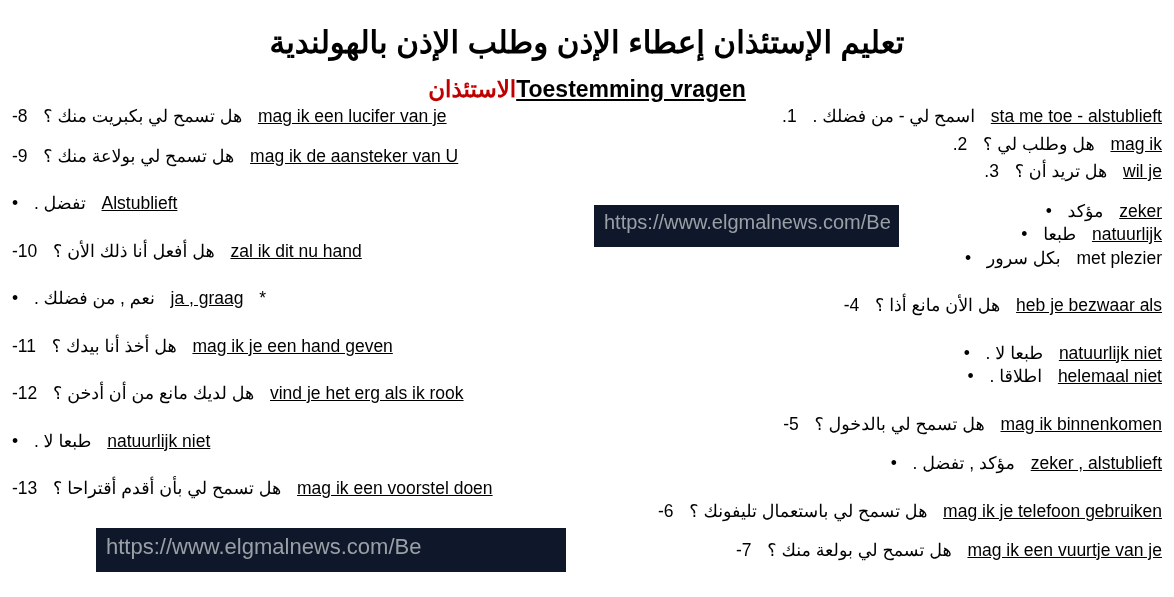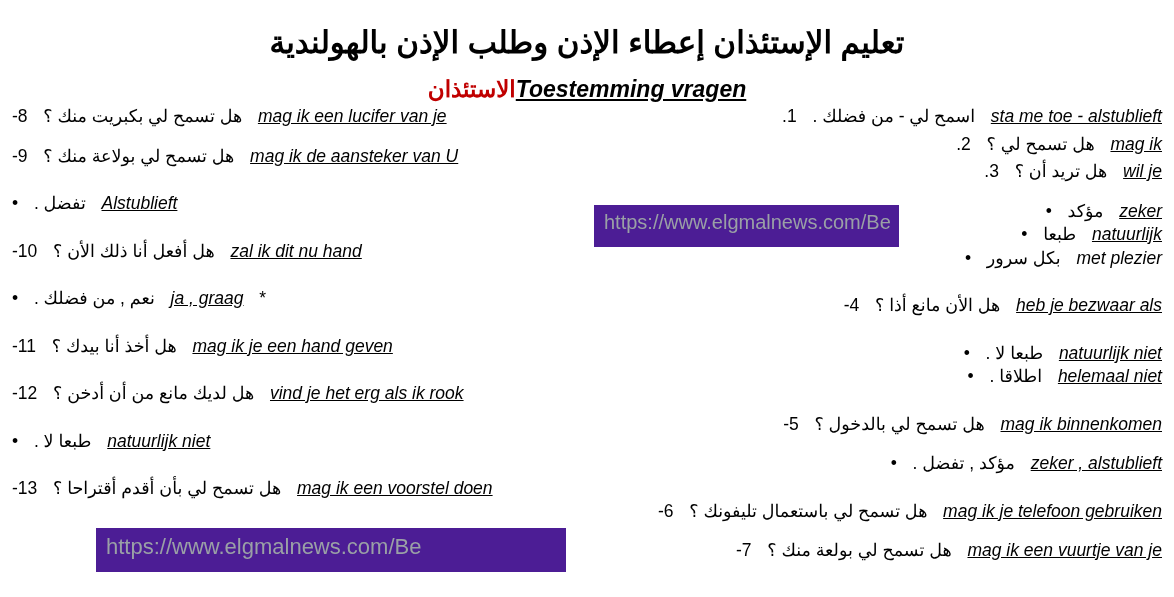--- a/index.html
+++ b/index.html
@@ -75,35 +75,34 @@
     font-size: 17.5px;
   }
   .col-right .line { text-align: right; padding-right: 4px; }
   .col-left .line { text-align: left; padding-left: 4px; direction: rtl; }
 
   .nlw {
     font-family: "Liberation Sans", sans-serif;
     direction: ltr;
     unicode-bidi: embed;
     display: inline-block;
-    font-style: italic;
   }
   .u { text-decoration: underline; }
 
   .sep { display: inline-block; width: 6px; }
 
   
   .gap-sm { margin-bottom: 6px; }
   .gap-lg { margin-bottom: 22px; }
   .gap-xl { margin-bottom: 30px; }
 
   
   .urlbox {
     position: absolute;
-    background: #4c1d95;
+    background: #0f172a;
     color: #9aa0a6;
     font-family: "Liberation Sans", sans-serif;
     font-size: 20px;
     direction: ltr;
     text-align: left;
     padding: 6px 10px 8px 10px;
     white-space: nowrap;
     overflow: hidden;
   }
   #url-top {
@@ -137,21 +136,21 @@
       <span class="nlw u">sta me toe - alstublieft</span>
       <span class="sep"></span>
       <span>اسمح لي - من فضلك .</span>
       <span class="sep"></span>
       <span>1.</span>
     </div>
 
     <div class="line">
       <span class="nlw u">mag ik</span>
       <span class="sep"></span>
-      <span>هل تسمح لي ؟</span>
+      <span>هل وطلب لي ؟</span>
       <span class="sep"></span>
       <span>2.</span>
     </div>
 
     <div class="line gap-lg">
       <span class="nlw u">wil je</span>
       <span class="sep"></span>
       <span>هل تريد أن ؟</span>
       <span class="sep"></span>
       <span>3.</span>

